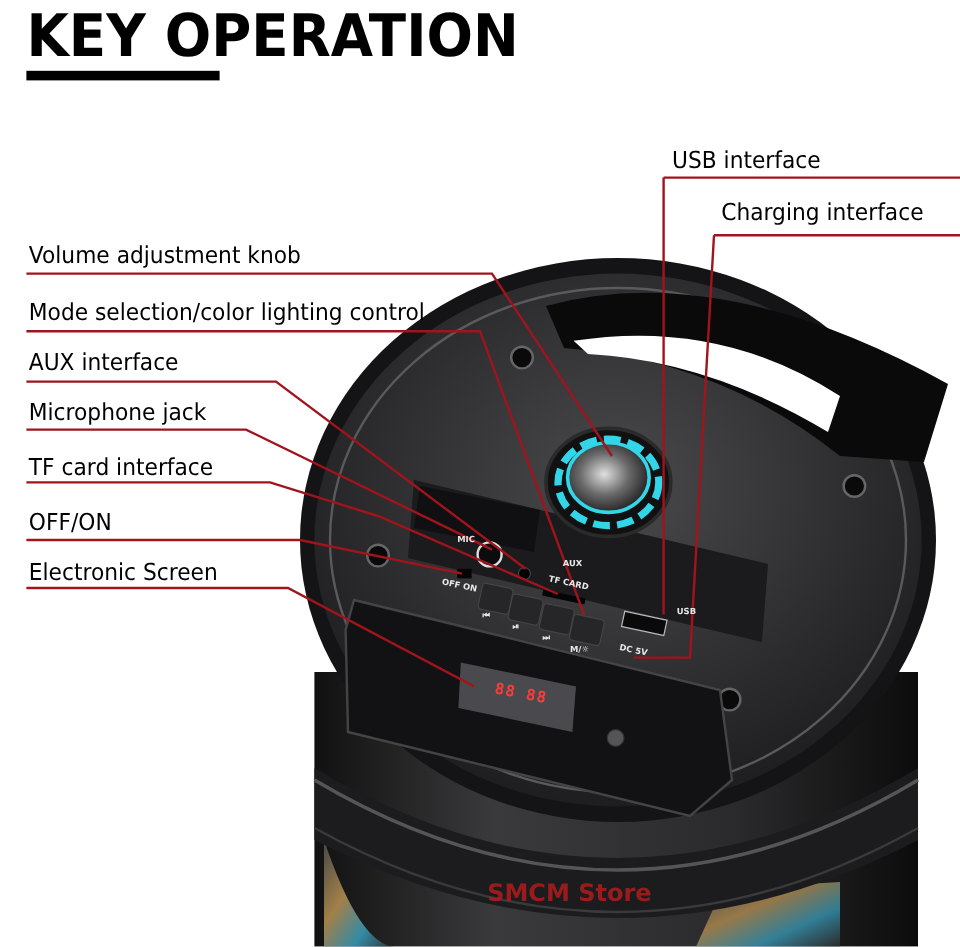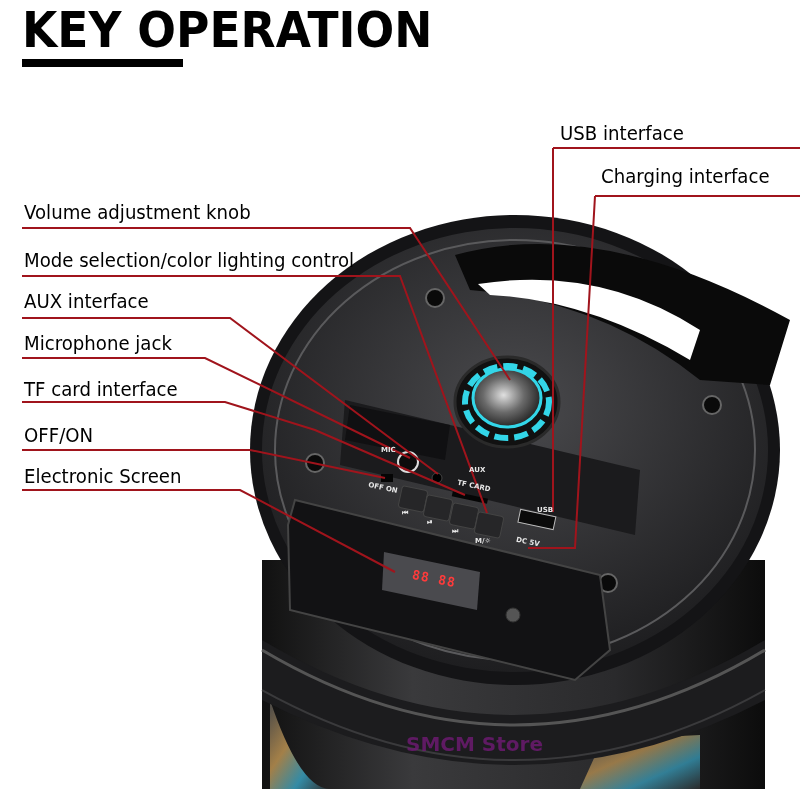--- a/index.html
+++ b/index.html
@@ -1,21 +1,21 @@
 <!DOCTYPE html>
 <html><head>
 <meta charset="utf-8">
 <style>
   html, body { margin: 0; padding: 0; background: #ffffff; }
   body { width: 800px; height: 789px; position: relative; overflow: hidden; font-family: "DejaVu Sans", sans-serif; }
   .title { position: absolute; left: 22px; top: 0px; font-size: 49px; font-weight: bold; color: #000; letter-spacing: 0px; font-family: "DejaVu Sans", sans-serif; line-height: 62px; transform: scaleX(0.93); transform-origin: left top; }
   .title-underline { position: absolute; left: 22px; top: 59px; width: 161px; height: 8px; background: #000; }
   .label { position: absolute; font-size: 19.5px; color: #000; line-height: 24px; white-space: nowrap; font-family: "DejaVu Sans", sans-serif; transform: scaleX(0.93); transform-origin: left top; }
   svg.art { position: absolute; left: 0; top: 0; }
-  .wm { position: absolute; left: 406px; top: 732px; font-size: 20px; font-weight: bold; color: #701a75; opacity: 0.8; font-family: "DejaVu Sans", sans-serif; }
+  .wm { position: absolute; left: 406px; top: 732px; font-size: 20px; font-weight: bold; color: #b91c1c; opacity: 0.8; font-family: "DejaVu Sans", sans-serif; }
   .tiny { position: absolute; font-size: 7px; font-weight: bold; color: #e8e8e8; font-family: "DejaVu Sans", sans-serif; white-space: nowrap; }
   .seg { position: absolute; font-family: "DejaVu Sans Mono", monospace; color: #ff3b3b; font-size: 13px; font-weight: bold; letter-spacing: 1px; }
 </style>
 </head>
 <body>
 
 <div class="title">KEY OPERATION</div>
 <div class="title-underline"></div>
 
 <svg class="art" width="800" height="789" viewBox="0 0 800 789">
@@ -100,21 +100,21 @@
     <polyline points="553,148 553,512"></polyline>
     <polyline points="595,196 800,196"></polyline>
     <polyline points="595,196 575,548 528,548"></polyline>
   </g>
 </svg>
 
 <div class="tiny" style="left:381px;top:446px;">MIC</div>
 <div class="tiny" style="left:433px;top:466px;margin-left:36px;">AUX</div>
 <div class="tiny" style="left:457px;top:482px;transform:rotate(12deg);">TF CARD</div>
 <div class="tiny" style="left:368px;top:484px;transform:rotate(12deg);">OFF ON</div>
-<div class="tiny" style="left:537px;top:506px;">USB</div>
+<div class="tiny" style="left:564px;top:506px;">USB</div>
 <div class="tiny" style="left:516px;top:538px;transform:rotate(12deg);">DC 5V</div>
 <div class="tiny" style="left:402px;top:509px;">⏮</div>
 <div class="tiny" style="left:427px;top:518px;">⏯</div>
 <div class="tiny" style="left:452px;top:527px;">⏭</div>
 <div class="tiny" style="left:475px;top:537px;">M/☼</div>
 <div class="seg" style="left:412px;top:571px;transform:rotate(11deg);">88 88</div>
 
 <div class="label" style="left:24px;top:201px;">Volume adjustment knob</div>
 <div class="label" style="left:24px;top:249px;">Mode selection/color lighting control</div>
 <div class="label" style="left:24px;top:290px;">AUX interface</div>

